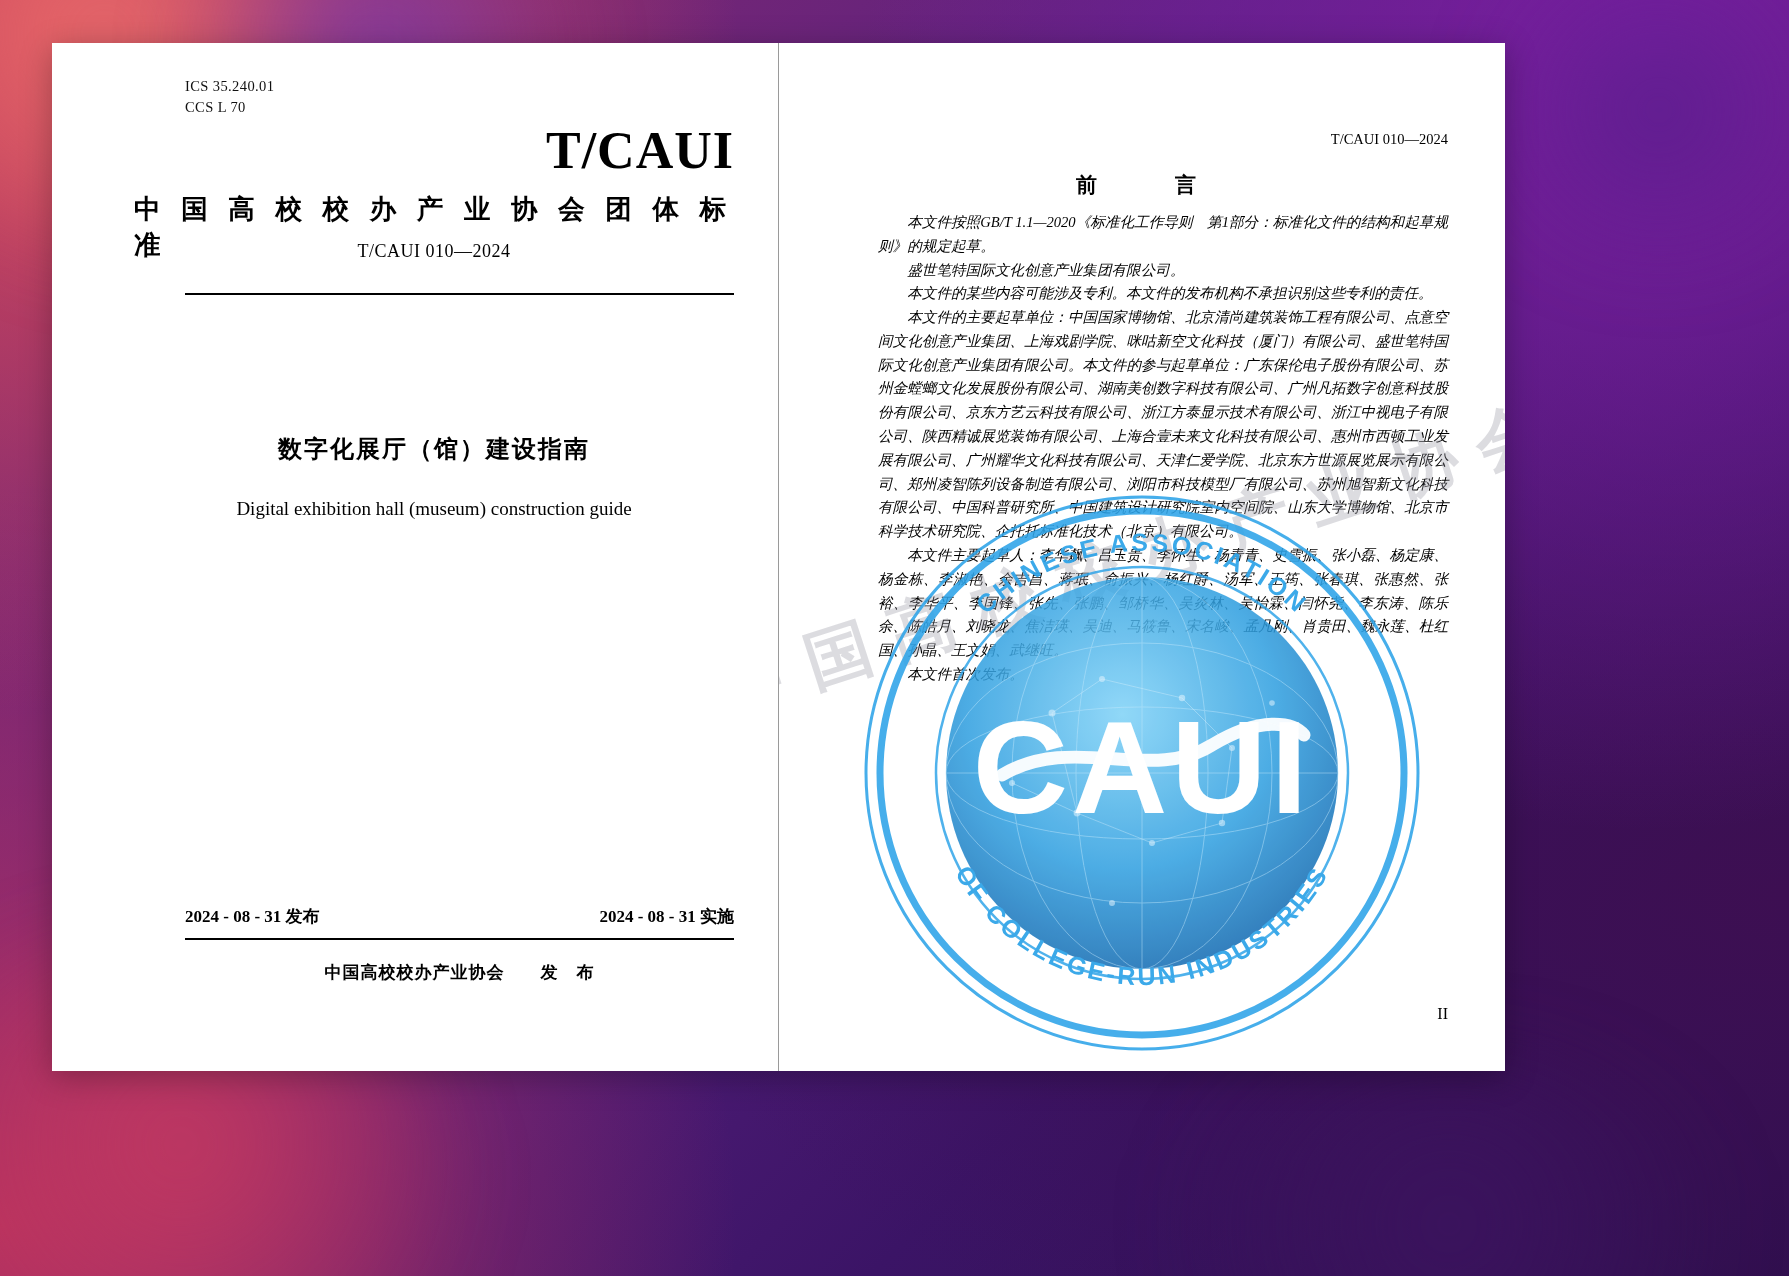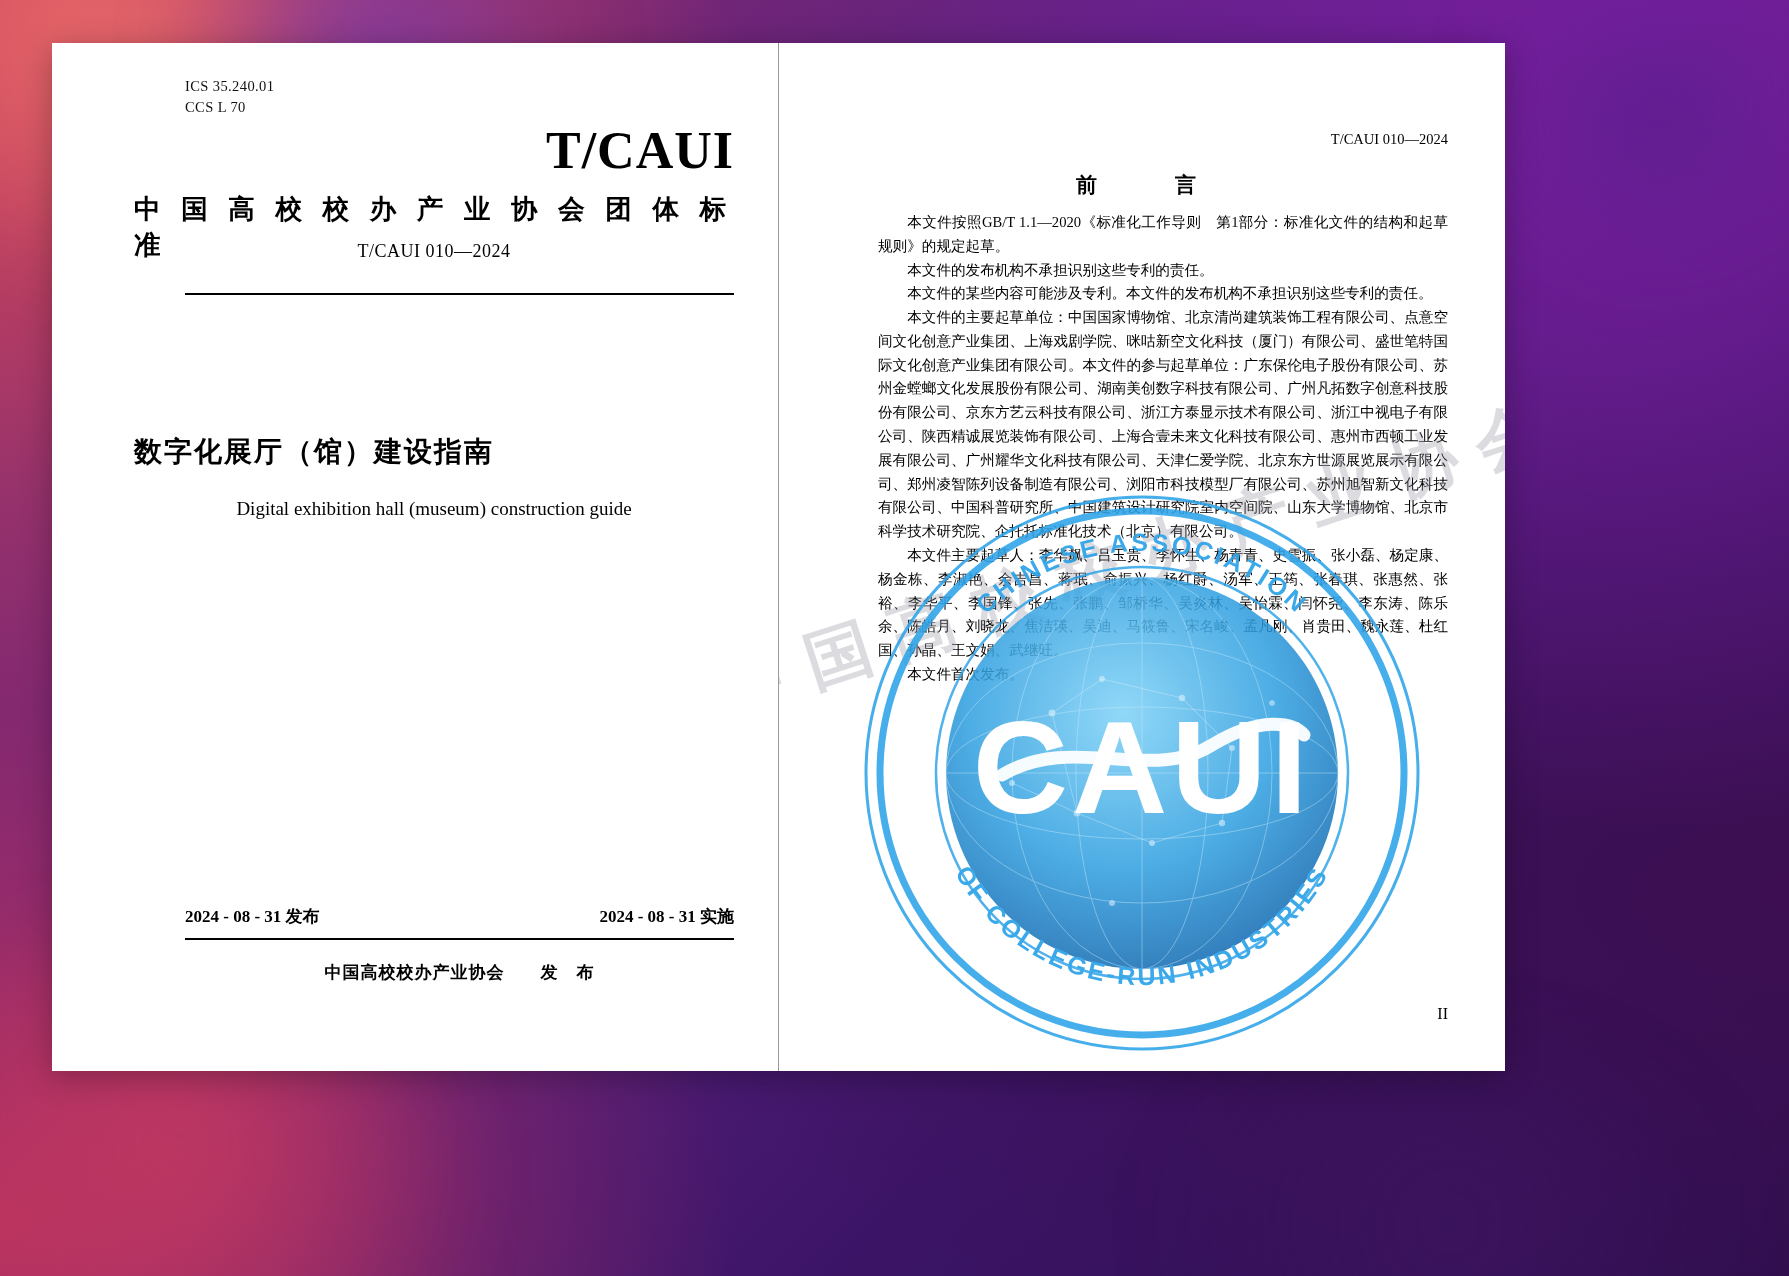--- a/index.html
+++ b/index.html
@@ -126,22 +126,22 @@
     left: 51px;
     right: 0px;
     height: 2px;
     background: #000;
   }
   .cover-title-cn {
     position: absolute;
     top: 390px;
     left: 0;
     right: 0;
-    text-align: left;
-    font-size: 28px;
+    text-align: center;
+    font-size: 24px;
     font-weight: bold;
     letter-spacing: 2px;
     color: #000;
   }
   .cover-title-en {
     position: absolute;
     top: 455px;
     left: 0;
     right: 0;
     text-align: center;
@@ -200,20 +200,21 @@
   }
   .r-body {
     position: absolute;
     top: 168px;
     left: 99px;
     right: 57px;
     font-size: 14.6px;
     line-height: 1.63;
     color: #000;
     text-align: justify;
+    font-style: italic;
   }
   .r-body p {
     margin: 0;
     text-indent: 2em;
   }
   .r-page-num {
     position: absolute;
     right: 57px;
     bottom: 48px;
     font-size: 16px;
@@ -280,21 +281,21 @@
       <div class="publisher">中国高校校办产业协会　　发　布</div>
     </div>
   </div>
 
   <div class="page page-right">
     <div class="r-header">T/CAUI 010—2024</div>
     <div class="r-title">前　　言</div>
 
     <div class="r-body">
       <p>本文件按照GB/T 1.1—2020《标准化工作导则　第1部分：标准化文件的结构和起草规则》的规定起草。</p>
-      <p>本文件的发布机构不承担识别这些专利的责任。</p>
+      <p>盛世笔特国际文化创意产业集团有限公司。</p>
       <p>本文件的某些内容可能涉及专利。本文件的发布机构不承担识别这些专利的责任。</p>
       <p>本文件的主要起草单位：中国国家博物馆、北京清尚建筑装饰工程有限公司、点意空间文化创意产业集团、上海戏剧学院、咪咕新空文化科技（厦门）有限公司、盛世笔特国际文化创意产业集团有限公司。本文件的参与起草单位：广东保伦电子股份有限公司、苏州金螳螂文化发展股份有限公司、湖南美创数字科技有限公司、广州凡拓数字创意科技股份有限公司、京东方艺云科技有限公司、浙江方泰显示技术有限公司、浙江中视电子有限公司、陕西精诚展览装饰有限公司、上海合壹未来文化科技有限公司、惠州市西顿工业发展有限公司、广州耀华文化科技有限公司、天津仁爱学院、北京东方世源展览展示有限公司、郑州凌智陈列设备制造有限公司、浏阳市科技模型厂有限公司、苏州旭智新文化科技有限公司、中国科普研究所、中国建筑设计研究院室内空间院、山东大学博物馆、北京市科学技术研究院、企托托标准化技术（北京）有限公司。</p>
       <p>本文件主要起草人：李华飙、吕玉贵、李怀生、杨青青、史雪振、张小磊、杨定康、杨金栋、李淑艳、余吉昌、蒋珉、俞振兴、杨红爵、汤军、王筠、张春琪、张惠然、张裕、李华平、李国锋、张先、张鹏、邹桥华、吴炎林、吴怡霖、闫怀尧、李东涛、陈乐余、陈皓月、刘晓龙、焦洁瑛、吴迪、马筱鲁、宋名峻、孟凡刚、肖贵田、魏永莲、杜红国、孙晶、王文娟、武继旺。</p>
       <p>本文件首次发布。</p>
     </div>
 
     <div class="wm-cn">中国高校校办产业协会</div>
 
     <svg class="stamp" viewBox="0 0 580 580">
       <defs>

